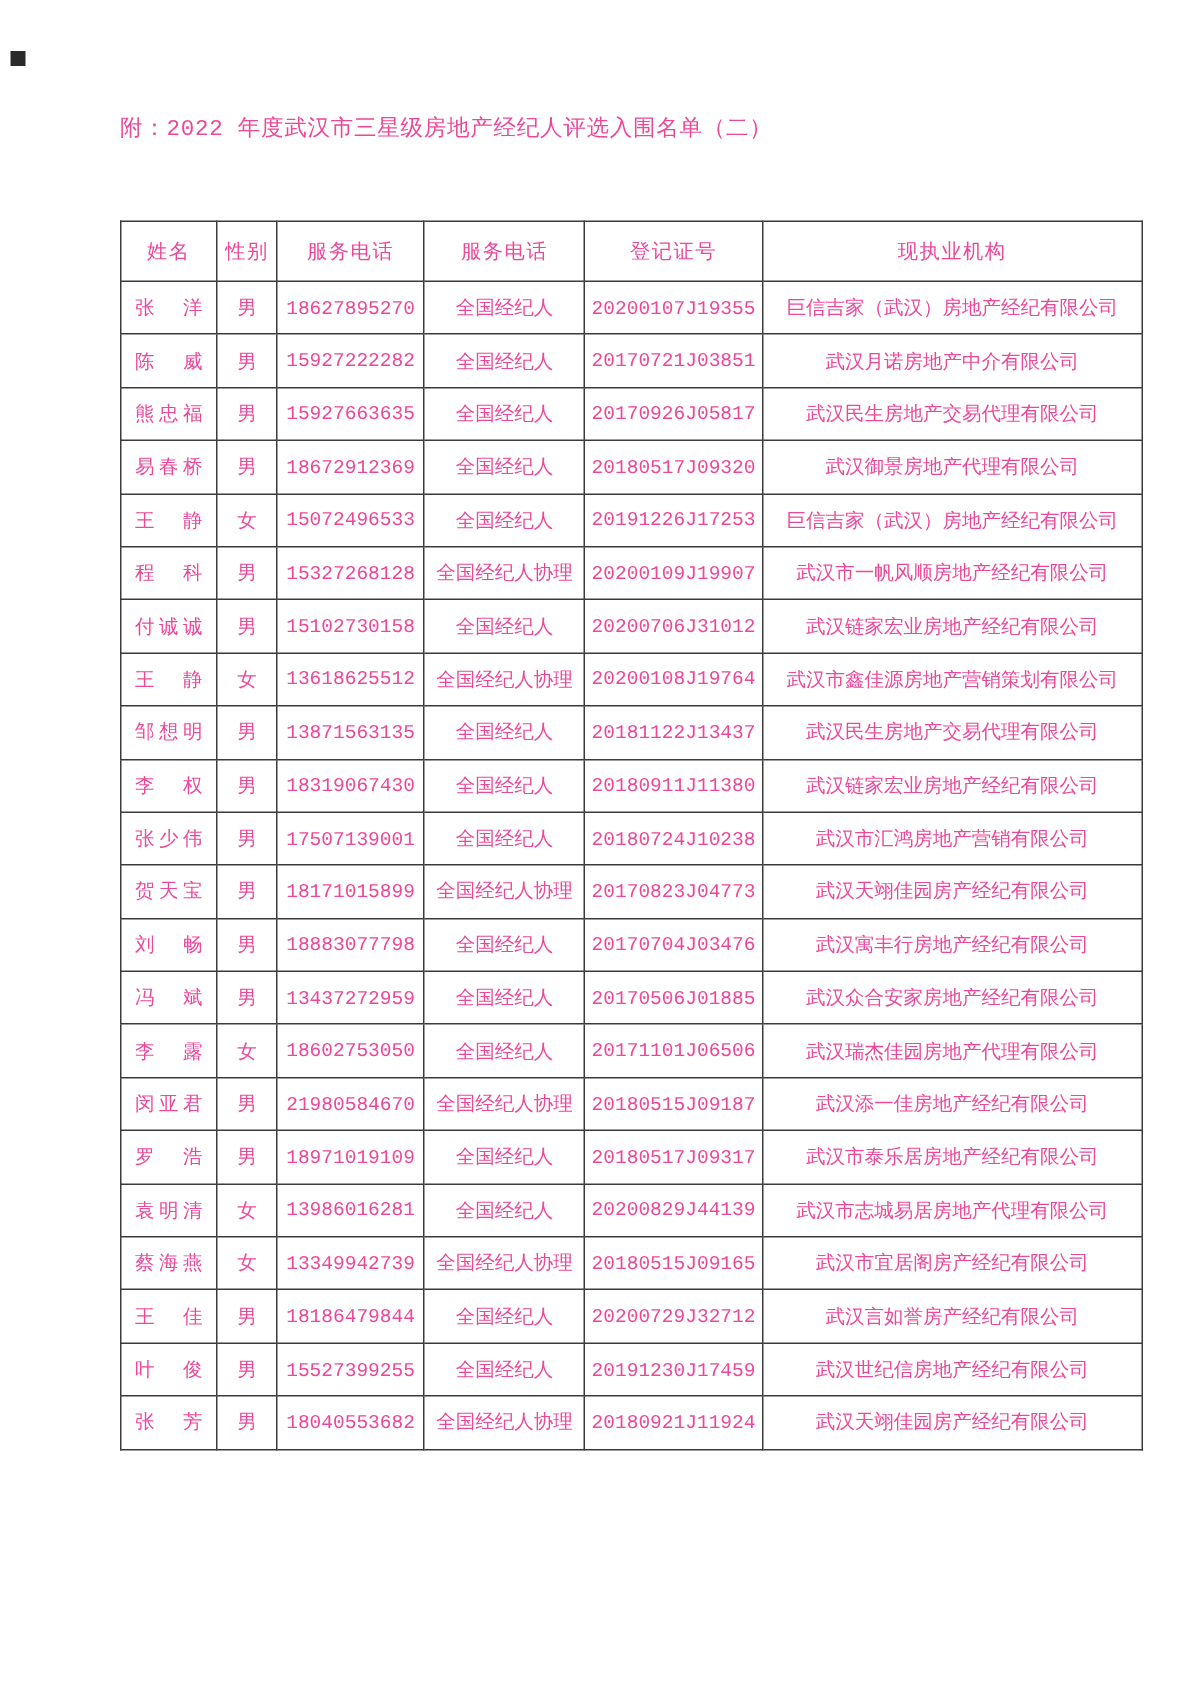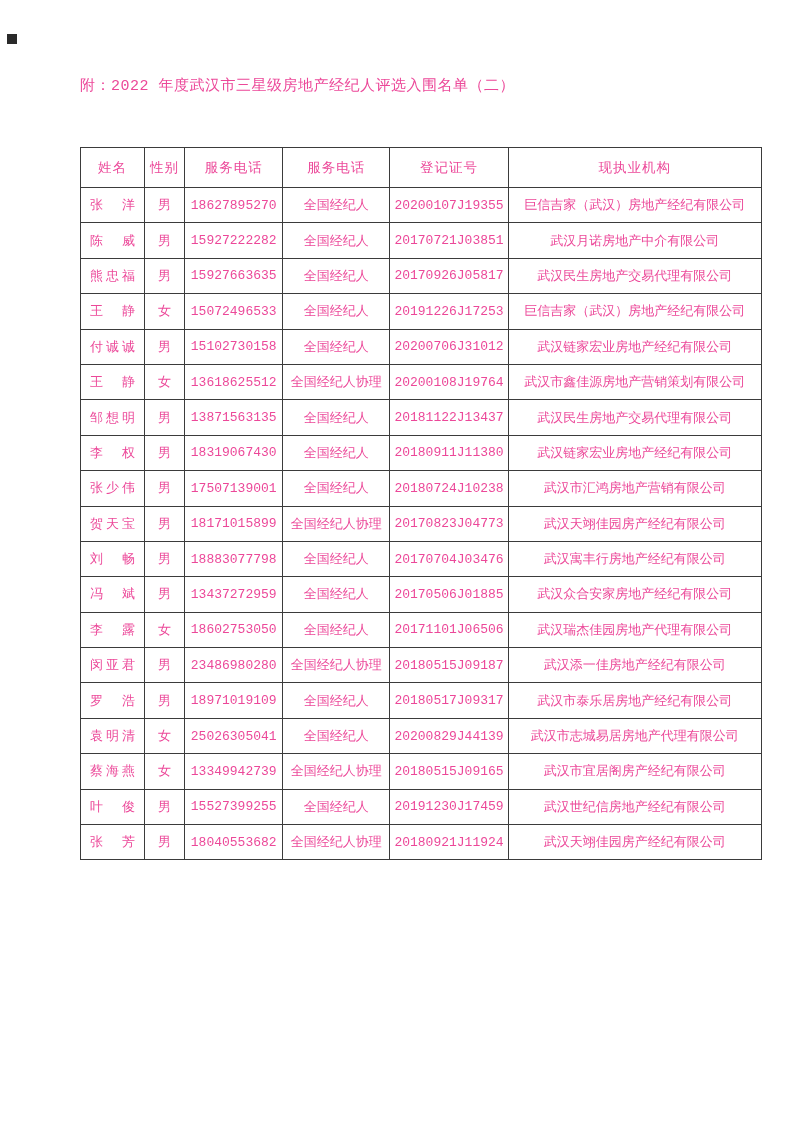--- a/index.html
+++ b/index.html
@@ -119,28 +119,44 @@
         </tr>
         <tr>
           <td class="cell-name"><span class="name-justify">熊忠福</span></td>
           <td class="cell-gender">男</td>
           <td class="cell-phone">15927663635</td>
           <td class="cell-level">全国经纪人</td>
           <td class="cell-cert">20170926J05817</td>
           <td class="cell-company">武汉民生房地产交易代理有限公司</td>
         </tr>
         <tr>
+          <td class="cell-name"><span class="name-justify">易春桥</span></td>
+          <td class="cell-gender">男</td>
+          <td class="cell-phone">18672912369</td>
+          <td class="cell-level">全国经纪人</td>
+          <td class="cell-cert">20180517J09320</td>
+          <td class="cell-company">武汉御景房地产代理有限公司</td>
+        </tr>
+        <tr>
           <td class="cell-name"><span class="name-justify">王静</span></td>
           <td class="cell-gender">女</td>
           <td class="cell-phone">15072496533</td>
           <td class="cell-level">全国经纪人</td>
           <td class="cell-cert">20191226J17253</td>
           <td class="cell-company">巨信吉家（武汉）房地产经纪有限公司</td>
         </tr>
         <tr>
+          <td class="cell-name"><span class="name-justify">程科</span></td>
+          <td class="cell-gender">男</td>
+          <td class="cell-phone">15327268128</td>
+          <td class="cell-level">全国经纪人协理</td>
+          <td class="cell-cert">20200109J19907</td>
+          <td class="cell-company">武汉市一帆风顺房地产经纪有限公司</td>
+        </tr>
+        <tr>
           <td class="cell-name"><span class="name-justify">付诚诚</span></td>
           <td class="cell-gender">男</td>
           <td class="cell-phone">15102730158</td>
           <td class="cell-level">全国经纪人</td>
           <td class="cell-cert">20200706J31012</td>
           <td class="cell-company">武汉链家宏业房地产经纪有限公司</td>
         </tr>
         <tr>
           <td class="cell-name"><span class="name-justify">王静</span></td>
           <td class="cell-gender">女</td>
@@ -201,48 +217,56 @@
           <td class="cell-name"><span class="name-justify">李露</span></td>
           <td class="cell-gender">女</td>
           <td class="cell-phone">18602753050</td>
           <td class="cell-level">全国经纪人</td>
           <td class="cell-cert">20171101J06506</td>
           <td class="cell-company">武汉瑞杰佳园房地产代理有限公司</td>
         </tr>
         <tr>
           <td class="cell-name"><span class="name-justify">闵亚君</span></td>
           <td class="cell-gender">男</td>
-          <td class="cell-phone">23486980280</td>
+          <td class="cell-phone">21980584670</td>
           <td class="cell-level">全国经纪人协理</td>
           <td class="cell-cert">20180515J09187</td>
           <td class="cell-company">武汉添一佳房地产经纪有限公司</td>
         </tr>
         <tr>
           <td class="cell-name"><span class="name-justify">罗浩</span></td>
           <td class="cell-gender">男</td>
           <td class="cell-phone">18971019109</td>
           <td class="cell-level">全国经纪人</td>
           <td class="cell-cert">20180517J09317</td>
           <td class="cell-company">武汉市泰乐居房地产经纪有限公司</td>
         </tr>
         <tr>
           <td class="cell-name"><span class="name-justify">袁明清</span></td>
           <td class="cell-gender">女</td>
-          <td class="cell-phone">25026305041</td>
+          <td class="cell-phone">13986016281</td>
           <td class="cell-level">全国经纪人</td>
           <td class="cell-cert">20200829J44139</td>
           <td class="cell-company">武汉市志城易居房地产代理有限公司</td>
         </tr>
         <tr>
           <td class="cell-name"><span class="name-justify">蔡海燕</span></td>
           <td class="cell-gender">女</td>
           <td class="cell-phone">13349942739</td>
           <td class="cell-level">全国经纪人协理</td>
           <td class="cell-cert">20180515J09165</td>
           <td class="cell-company">武汉市宜居阁房产经纪有限公司</td>
+        </tr>
+        <tr>
+          <td class="cell-name"><span class="name-justify">王佳</span></td>
+          <td class="cell-gender">男</td>
+          <td class="cell-phone">18186479844</td>
+          <td class="cell-level">全国经纪人</td>
+          <td class="cell-cert">20200729J32712</td>
+          <td class="cell-company">武汉言如誉房产经纪有限公司</td>
         </tr>
         <tr>
           <td class="cell-name"><span class="name-justify">叶俊</span></td>
           <td class="cell-gender">男</td>
           <td class="cell-phone">15527399255</td>
           <td class="cell-level">全国经纪人</td>
           <td class="cell-cert">20191230J17459</td>
           <td class="cell-company">武汉世纪信房地产经纪有限公司</td>
         </tr>
         <tr>

